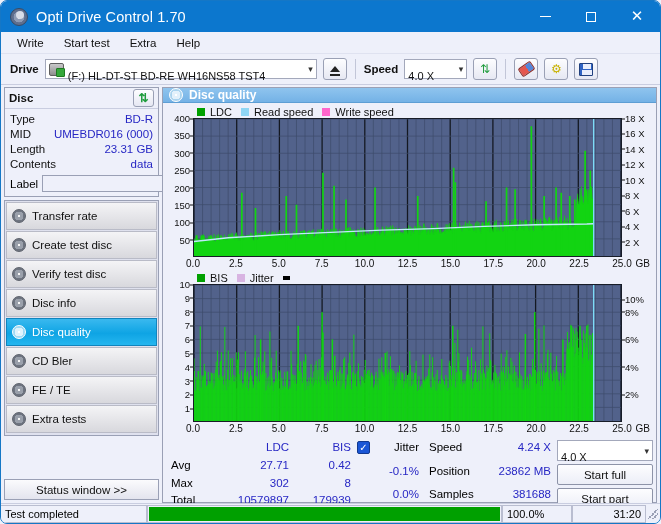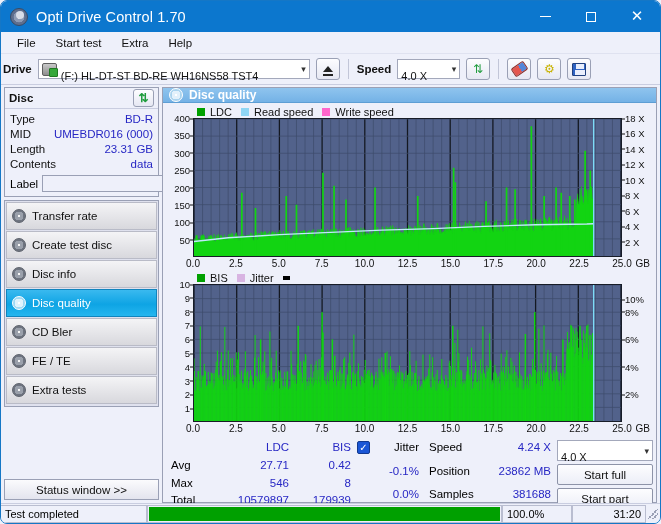--- a/index.html
+++ b/index.html
@@ -56,21 +56,21 @@
   .menubar{
     height:22px; background:#eef0fa; display:flex; align-items:center;
     padding-left:7px; gap:2px; flex:0 0 auto;
     border-bottom:1px solid #dfe2f0;
   }
   .menu-item{ padding:2px 9px; font-size:11.5px; color:#111; }
 
   
   .toolbar{
     height:31px; background:#eef0fa; display:flex; align-items:center;
-    padding:0 2px; gap:6px; flex:0 0 auto;
+    padding:0 9px; gap:6px; flex:0 0 auto;
     border-bottom:1px solid #c9cde0;
   }
   .tb-label{ font-size:11.5px; font-weight:bold; color:#111; }
   .combo{
     height:20px; background:#fff; border:1px solid #a3a8bb;
     display:flex; align-items:center; padding:0 3px;
     font-size:11px; color:#111; position:relative;
   }
   .combo .cbtext{ white-space:nowrap; overflow:hidden;margin-top:13px; }
   .combo .chev{
@@ -249,21 +249,21 @@
       <div class="win-btn">
           <i class="glyph-max"></i>
         </div>
       <div class="win-btn close">
           <span class="glyph-close">✕</span>
         </div>
     </div>
   </div>
 
   <div class="menubar">
-    <div class="menu-item">File</div>
+    <div class="menu-item">Write</div>
     <div class="menu-item">Start test</div>
     <div class="menu-item">Extra</div>
     <div class="menu-item">Help</div>
   </div>
 
   <div class="toolbar">
     <div class="tb-label">Drive</div>
     <div class="combo" id="drive-combo">
       <span class="drive-ico"></span>
       <span class="cbtext">(F:)  HL-DT-ST BD-RE  WH16NS58 TST4</span>
@@ -332,20 +332,24 @@
       </div>
 
       <div class="navlist">
         <div class="navitem">
           <span class="nav-ico"></span>
           <span>Transfer rate</span>
         </div>
         <div class="navitem">
           <span class="nav-ico"></span>
           <span>Create test disc</span>
+        </div>
+        <div class="navitem">
+          <span class="nav-ico"></span>
+          <span>Verify test disc</span>
         </div>
         <div class="navitem">
           <span class="nav-ico"></span>
           <span>Disc info</span>
         </div>
         <div class="navitem active">
           <span class="nav-ico"></span>
           <span>Disc quality</span>
         </div>
         <div class="navitem">
@@ -1338,21 +1342,21 @@
         <div class="sgrid">
           <div></div>
           <div class="num hdr">LDC</div>
           <div class="num hdr">BIS</div>
 
           <div>Avg</div>
           <div class="num">27.71</div>
           <div class="num">0.42</div>
 
           <div>Max</div>
-          <div class="num">546</div>
+          <div class="num">302</div>
           <div class="num">8</div>
 
           <div>Total</div>
           <div class="num">10579897</div>
           <div class="num">179939</div>
         </div>
 
         <div class="jitbox">
           <span class="chk">✓</span>
           <div class="jgrid">

